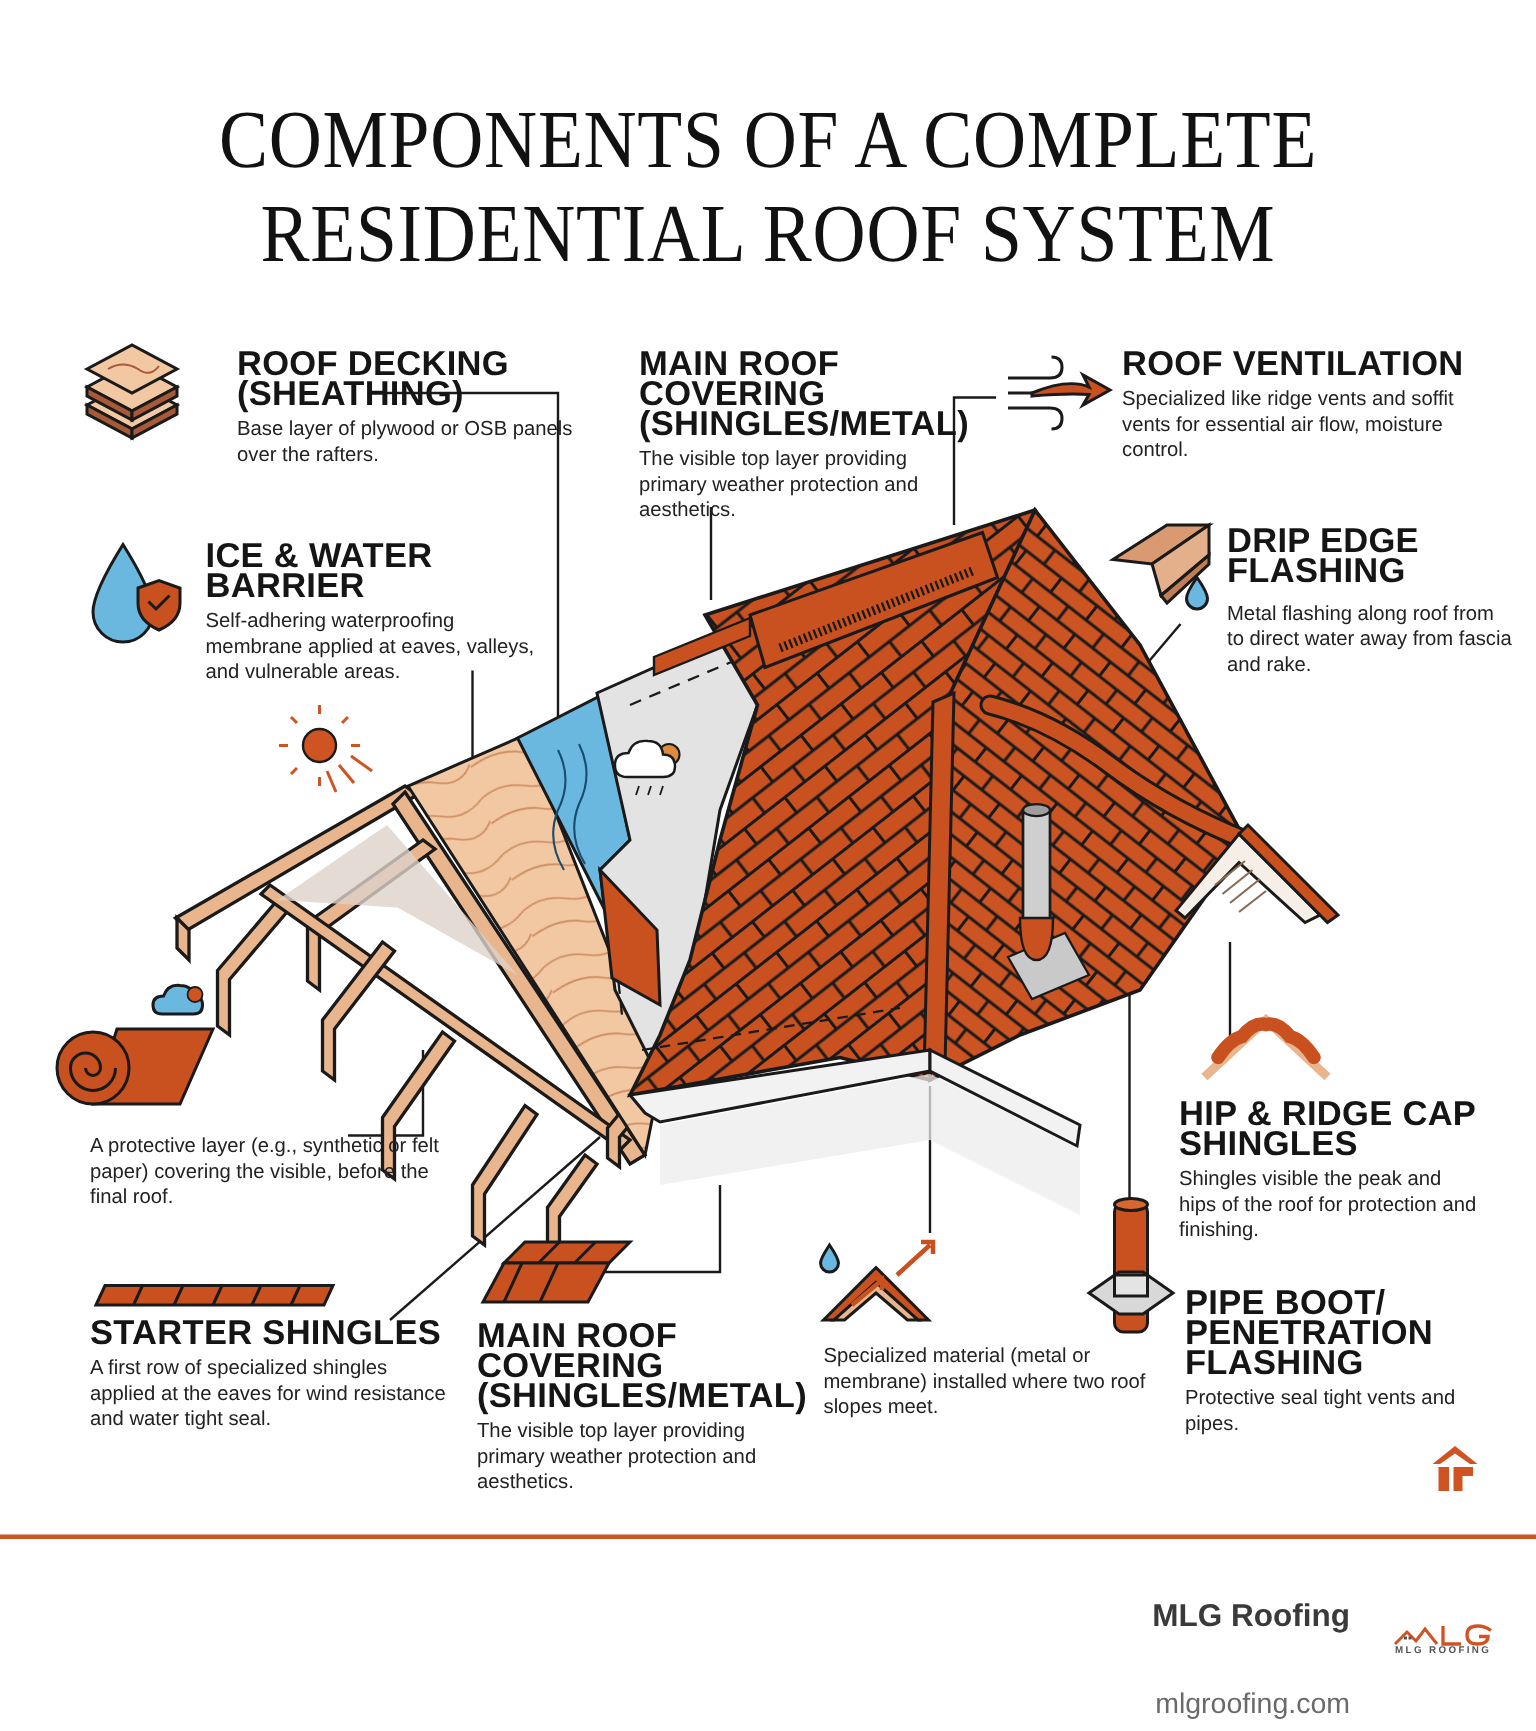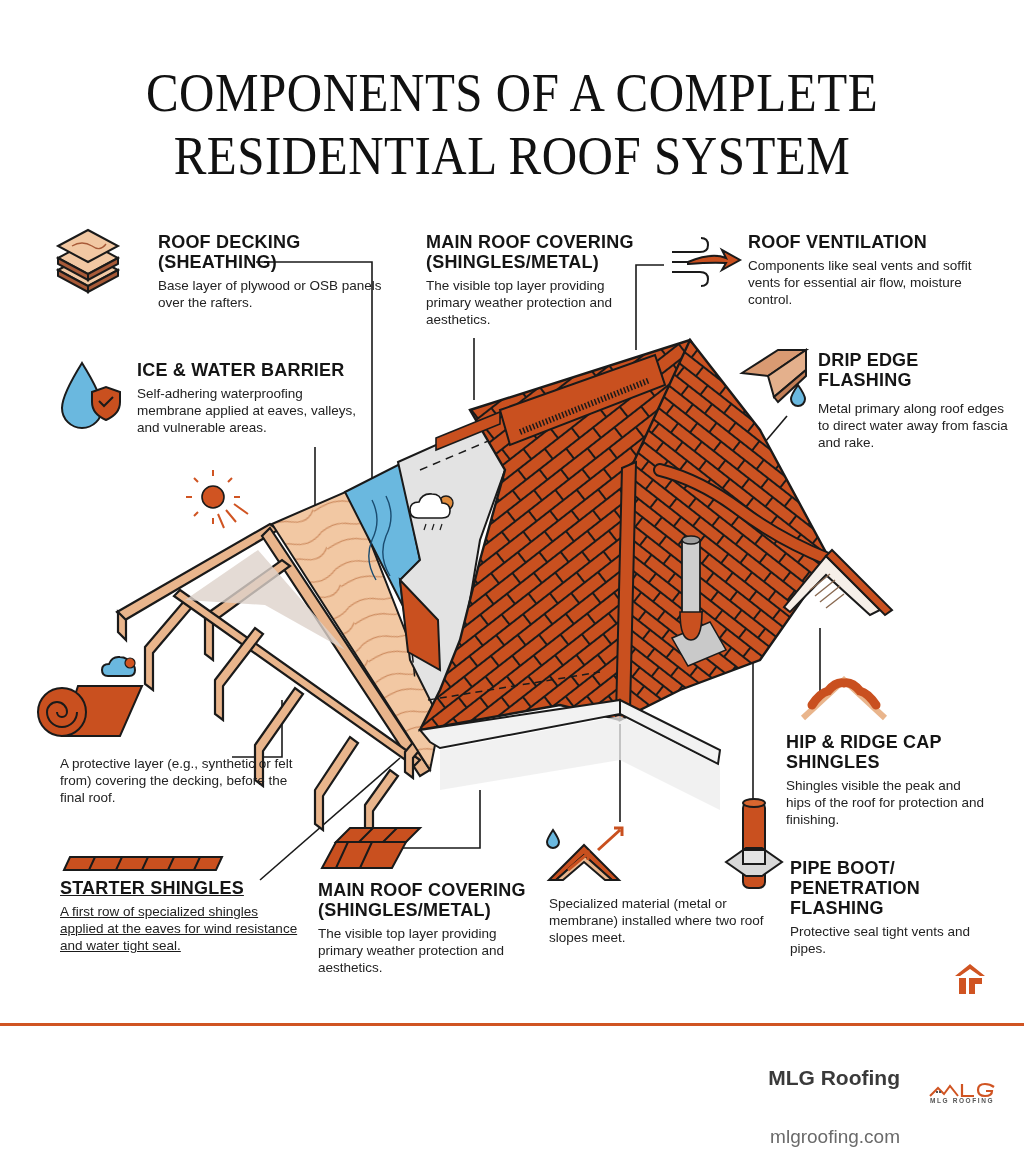--- a/index.html
+++ b/index.html
@@ -11,36 +11,36 @@
     font-family: "Liberation Serif", "DejaVu Serif", serif; font-weight: 400;
     font-size: 49px; line-height: 56px; letter-spacing: 0.5px; color: #111;
     transform: scaleY(1.12); transform-origin: top center;
   }
   .title div { display: block; }
 
   .art { position: absolute; left: 0; top: 0; width: 1024px; height: 1154px; }
 
   .label { position: absolute; }
   .label h3 {
-    font-family: "Liberation Sans", sans-serif; font-weight: 700; font-size: 18px;
+    font-family: "Liberation Sans", sans-serif; font-weight: 700; font-size: 23px;
     line-height: 20px; color: #151515; text-transform: uppercase; letter-spacing: 0.2px;
   }
   .label p {
     font-family: "Liberation Sans", sans-serif; font-size: 13.5px; line-height: 17px;
     color: #222; margin-top: 5px;
   }
 
   #lbl-decking   { left: 158px; top: 232px; width: 240px; }
   #lbl-ice       { left: 137px; top: 360px; width: 230px; }
   #lbl-main-top  { left: 426px; top: 232px; width: 220px; }
   #lbl-vent      { left: 748px; top: 232px; width: 250px; }
   #lbl-drip      { left: 818px; top: 350px; width: 190px; }
   #lbl-drip p    { margin-top: 10px; }
   #lbl-under     { left: 60px;  top: 750px; width: 240px; }
-  #lbl-starter   { left: 60px;  top: 878px; width: 240px; text-decoration: underline; }
+  #lbl-starter   { left: 60px;  top: 878px; width: 240px; }
   #lbl-main-bot  { left: 318px; top: 880px; width: 220px; }
   #lbl-valley    { left: 549px; top: 890px; width: 220px; }
   #lbl-valley h3 { font-size: 20px; line-height: 24px; }
   #lbl-hip       { left: 786px; top: 732px; width: 200px; }
   #lbl-pipe      { left: 790px; top: 858px; width: 210px; }
 
   .divider { position: absolute; left: 0; top: 1023px; width: 1024px; height: 3px; background: #d05422; }
 
   .brand { position: absolute; right: 124px; top: 1066px; text-align: right; }
   .brand-name { font-family: "Liberation Sans", sans-serif; font-weight: 700; font-size: 21px; line-height: 24px; color: #3a3a3a; }
@@ -239,33 +239,33 @@
 <div class="label" id="lbl-main-top">
   <h3>
     <span>MAIN ROOF COVERING</span><br>
     <span>(SHINGLES/METAL)</span>
   </h3>
   <p>The visible top layer providing primary weather protection and aesthetics.</p>
 </div>
 
 <div class="label" id="lbl-vent">
   <h3>ROOF VENTILATION</h3>
-  <p>Components like seal vents and soffit vents for essential air flow, moisture control.</p>
+  <p>Specialized like ridge vents and soffit vents for essential air flow, moisture control.</p>
 </div>
 
 <div class="label" id="lbl-drip">
   <h3>
     <span>DRIP EDGE</span><br>
     <span>FLASHING</span>
   </h3>
-  <p>Metal primary along roof edges to direct water away from fascia and rake.</p>
+  <p>Metal flashing along roof from to direct water away from fascia and rake.</p>
 </div>
 
 <div class="label" id="lbl-under">
-  <p>A protective layer (e.g., synthetic or felt from) covering the decking, before the final roof.</p>
+  <p>A protective layer (e.g., synthetic or felt paper) covering the visible, before the final roof.</p>
 </div>
 
 <div class="label" id="lbl-starter">
   <h3>STARTER SHINGLES</h3>
   <p>A first row of specialized shingles applied at the eaves for wind resistance and water tight seal.</p>
 </div>
 
 <div class="label" id="lbl-main-bot">
   <h3>
     <span>MAIN ROOF COVERING</span><br>

